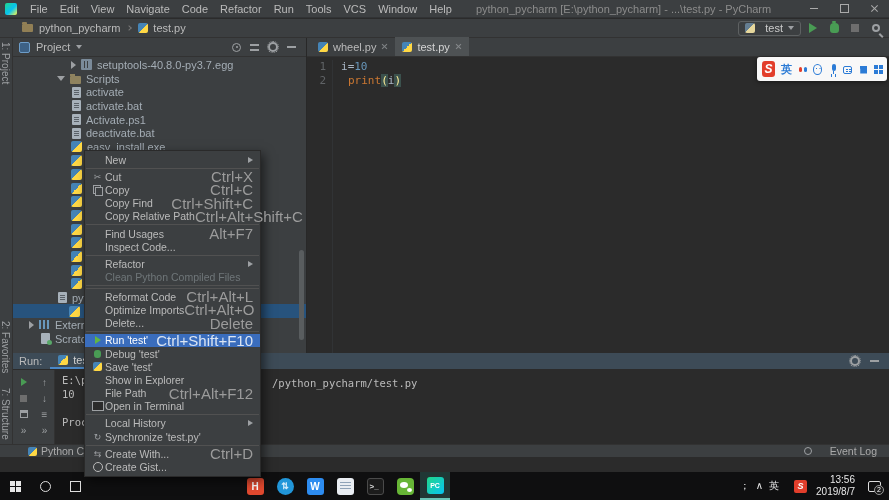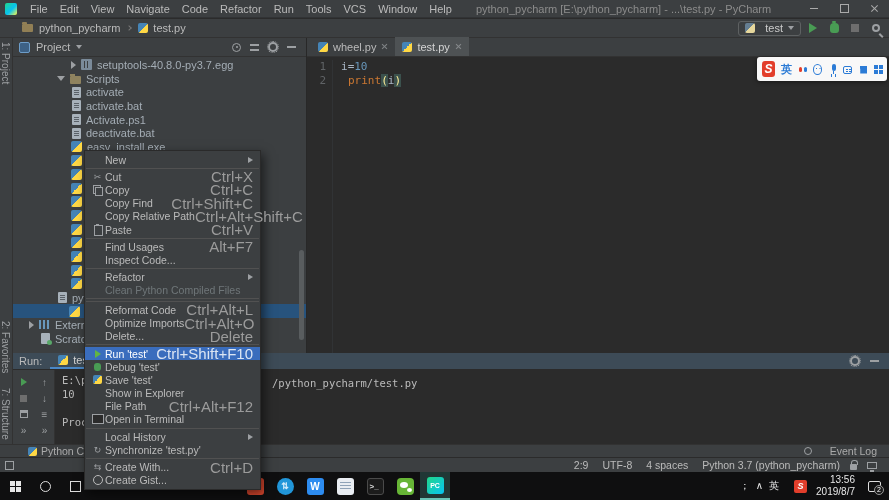--- a/index.html
+++ b/index.html
@@ -411,33 +411,20 @@
     <div class="pc-tab">
       <div class="py-icon" style="width:9px;height:9px;"></div>
       <span>Python Conso</span>
     </div>
     <div class="right">
       <div class="ic-ring"></div>
       <span>Event Log</span>
     </div>
   </div>
 
-  <div id="statusbar">
-    <div class="corner-ic"></div>
-    <div id="status-items">
-        <span>2:9</span>
-        <span>UTF-8</span>
-        <span>4 spaces</span>
-        <span>Python 3.7 (python_pycharm)</span>
-      </div>
-    <div style="display:flex;gap:10px;padding-right:12px;align-items:center;">
-      <div class="ic-lock"></div>
-      <div class="ic-screen"></div>
-    </div>
-  </div>
 
   <div id="taskbar">
     <div class="tb-ic">
         <div class="win-logo">
           <span></span>
           <span></span>
           <span></span>
           <span></span>
         </div>
       </div>
@@ -501,25 +488,20 @@
       <div class="menu-item">
         <span class="micon"></span>
         <span>Copy Find</span>
         <span class="mshort">Ctrl+Shift+C</span>
       </div>
       <div class="menu-item">
         <span class="micon"></span>
         <span>Copy Relative Path</span>
         <span class="mshort">Ctrl+Alt+Shift+C</span>
       </div>
-      <div class="menu-item">
-        <span class="micon mi-paste"></span>
-        <span>Paste</span>
-        <span class="mshort">Ctrl+V</span>
-      </div>
       <div class="menu-sep"></div>
       <div class="menu-item">
         <span class="micon"></span>
         <span>Find Usages</span>
         <span class="mshort">Alt+F7</span>
       </div>
       <div class="menu-item">
         <span class="micon"></span>
         <span>Inspect Code...</span>
       </div>

